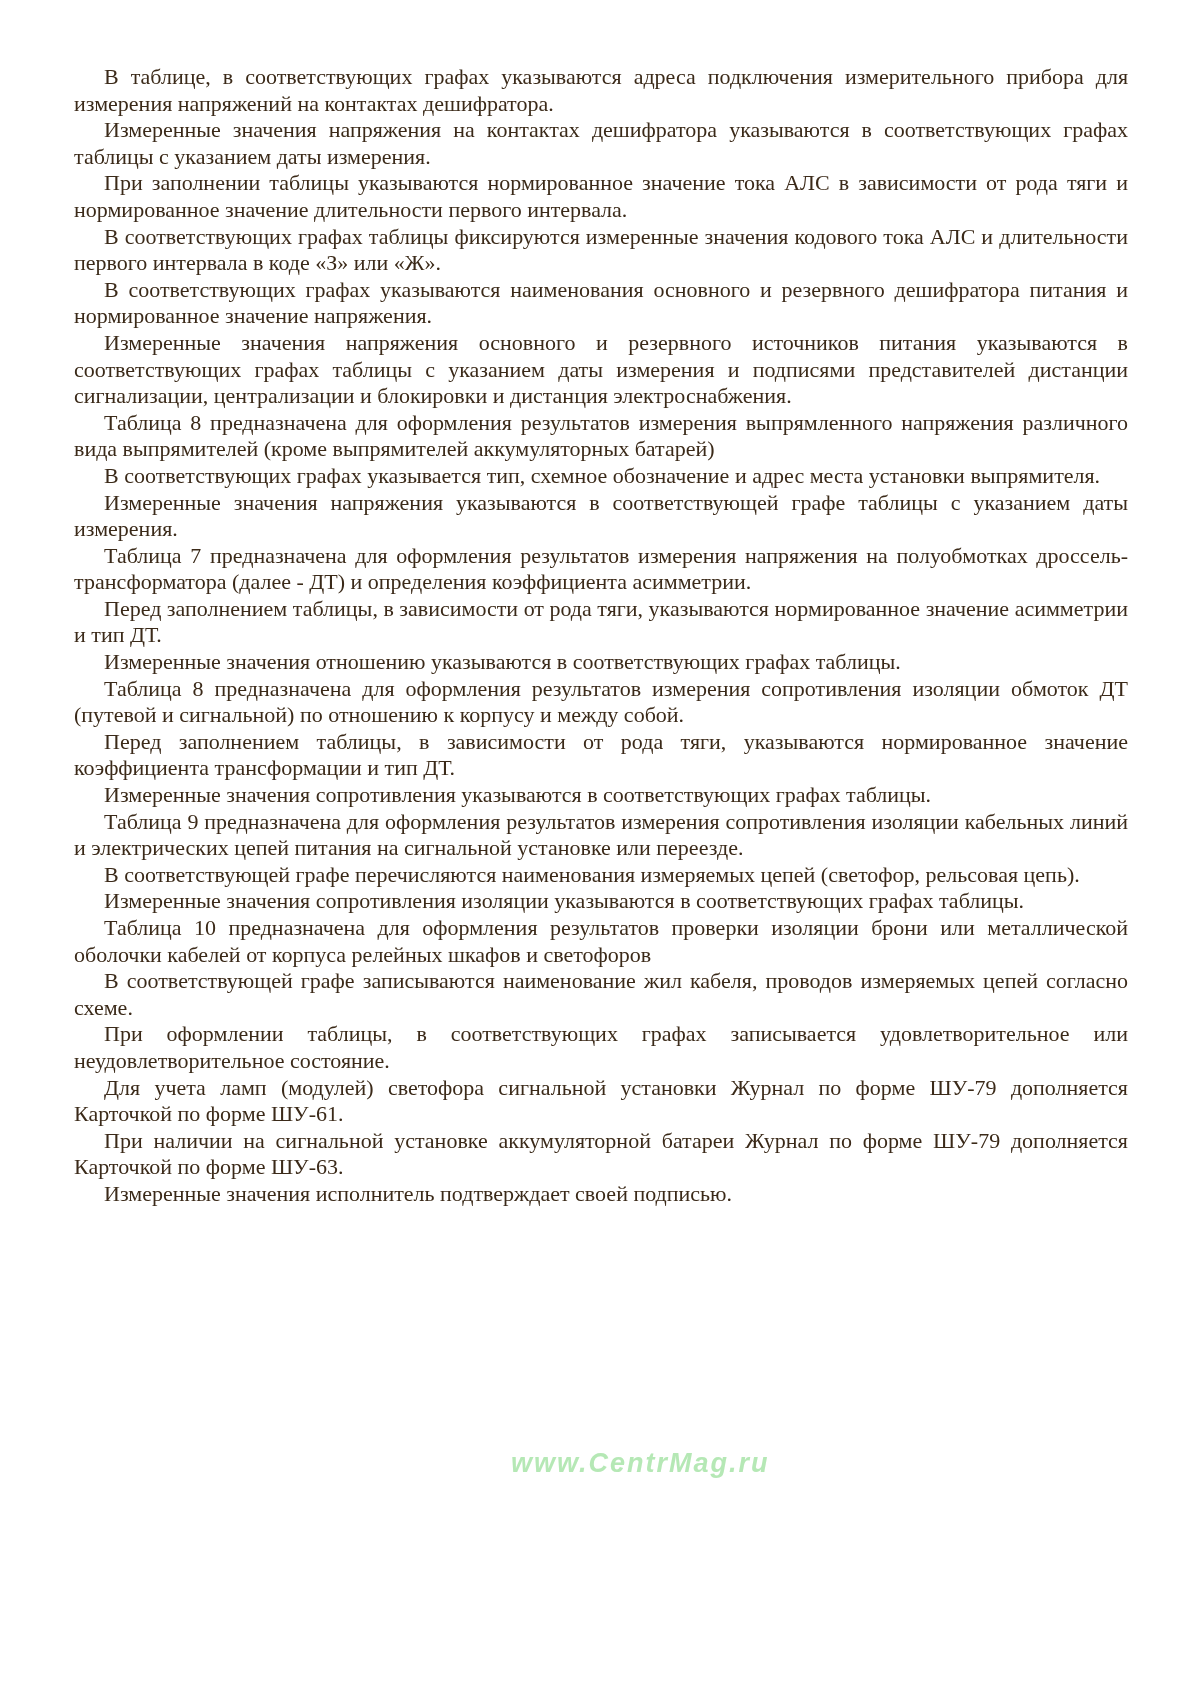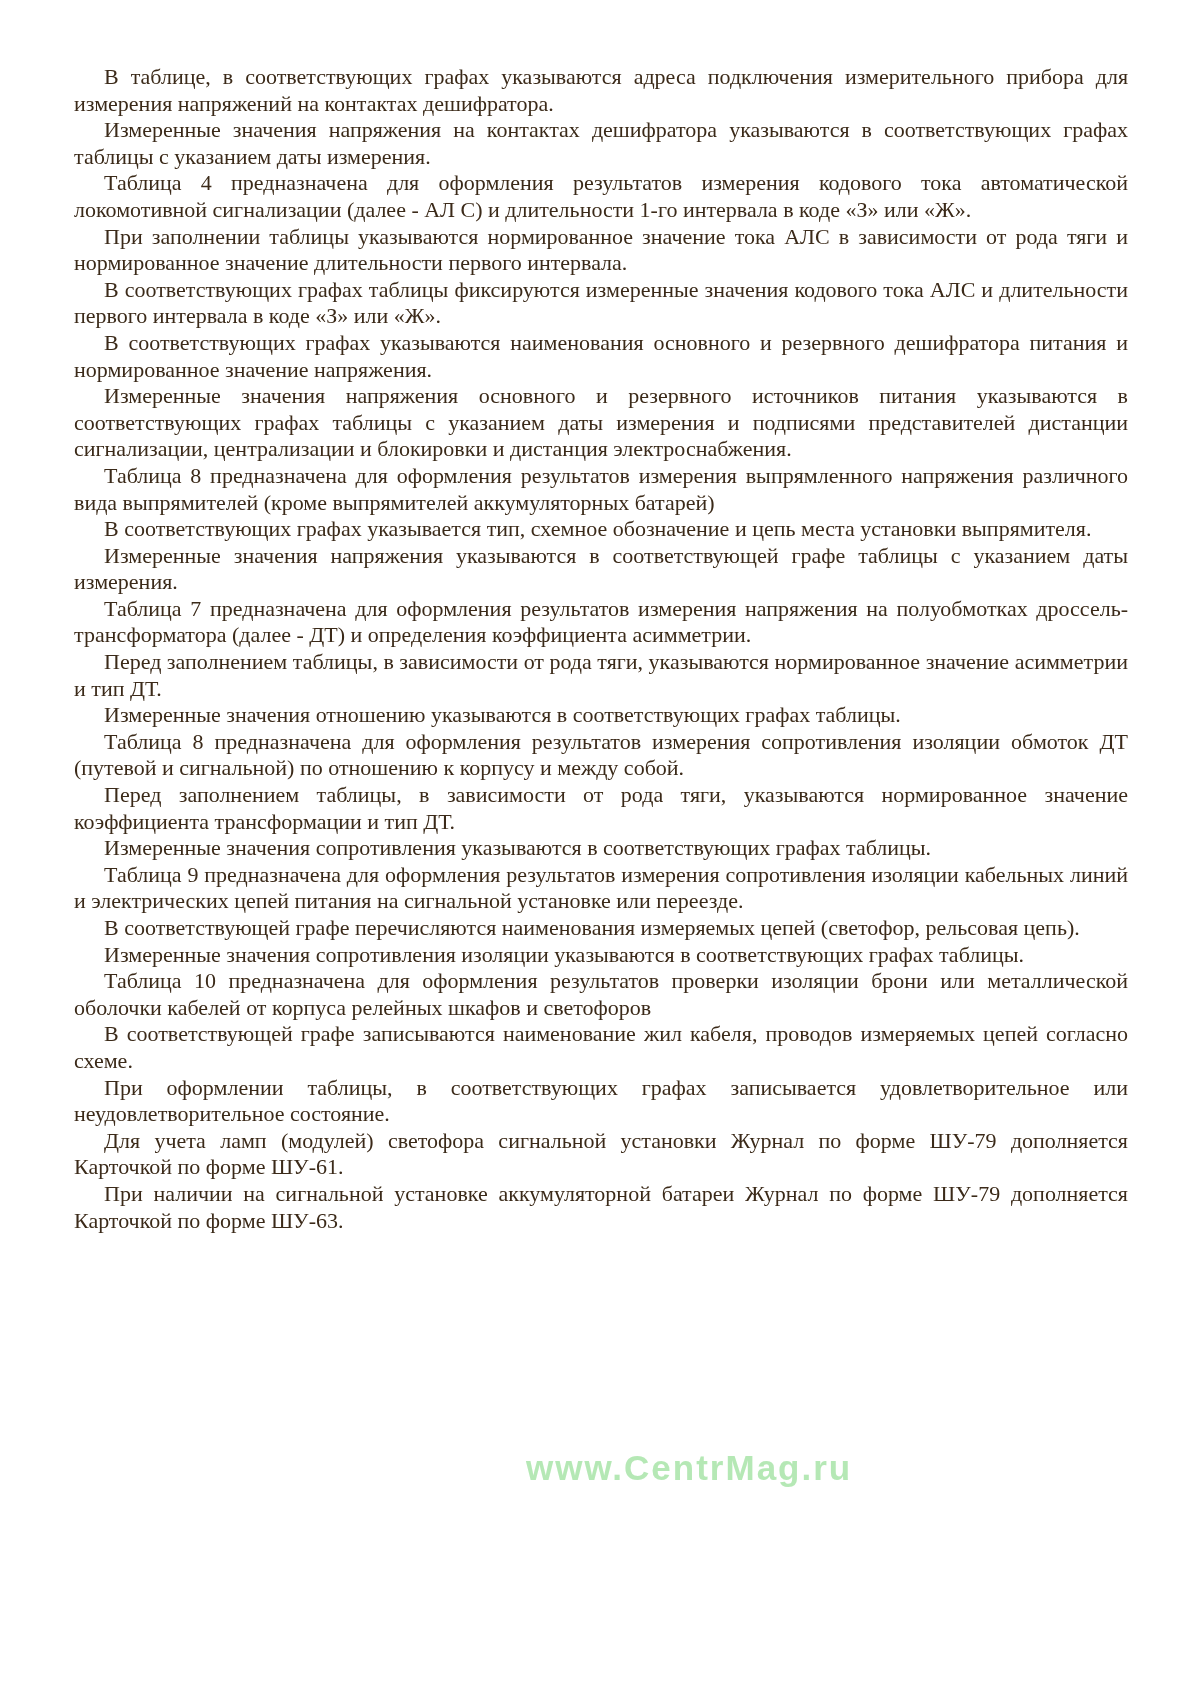--- a/index.html
+++ b/index.html
@@ -25,55 +25,56 @@
     color: #3b2a19;
     text-align: justify;
   }
   .para {
     margin: 0;
     padding: 0;
     text-indent: 30px;
   }
   .watermark {
     position: absolute;
-    left: 526px;
+    left: 511px;
     top: 1448px;
     font-family: "Liberation Sans", "DejaVu Sans", sans-serif;
     font-weight: bold;
-    font-size: 35px;
+    font-size: 27px;
     letter-spacing: 2px;
     color: #b2e7b2;
     opacity: 0.95;
     white-space: nowrap;
+    font-style: italic;
   }
 </style>
 </head>
 <body>
 
 <div class="page">
   <div class="text-block">
       <p class="para">В таблице, в соответствующих графах указываются адреса подключения измерительного прибора для измерения напряжений на контактах дешифратора.</p>
       <p class="para">Измеренные значения напряжения на контактах дешифратора указываются в соответствующих графах таблицы с указанием даты измерения.</p>
-      <p class="para">Таблица 4 предназначена для оформления результатов измерения кодового тока автоматической локомотивной сигнализации (далее - АЛ С) и длительности 1-го интервала в коде «З» или «Ж».</p>
       <p class="para">При заполнении таблицы указываются нормированное значение тока АЛС в зависимости от рода тяги и нормированное значение длительности первого интервала.</p>
       <p class="para">В соответствующих графах таблицы фиксируются измеренные значения кодового тока АЛС и длительности первого интервала в коде «З» или «Ж».</p>
       <p class="para">В соответствующих графах указываются наименования основного и резервного дешифратора питания и нормированное значение напряжения.</p>
       <p class="para">Измеренные значения напряжения основного и резервного источников питания указываются в соответствующих графах таблицы с указанием даты измерения и подписями представителей дистанции сигнализации, централизации и блокировки и дистанция электроснабжения.</p>
       <p class="para">Таблица 8 предназначена для оформления результатов измерения выпрямленного напряжения различного вида выпрямителей (кроме выпрямителей аккумуляторных батарей)</p>
-      <p class="para">В соответствующих графах указывается тип, схемное обозначение и цепь места установки выпрямителя.</p>
+      <p class="para">В соответствующих графах указывается тип, схемное обозначение и адрес места установки выпрямителя.</p>
       <p class="para">Измеренные значения напряжения указываются в соответствующей графе таблицы с указанием даты измерения.</p>
       <p class="para">Таблица 7 предназначена для оформления результатов измерения напряжения на полуобмотках дроссель- трансформатора (далее - ДТ) и определения коэффициента асимметрии.</p>
       <p class="para">Перед заполнением таблицы, в зависимости от рода тяги, указываются нормированное значение асимметрии и тип ДТ.</p>
       <p class="para">Измеренные значения отношению указываются в соответствующих графах таблицы.</p>
       <p class="para">Таблица 8 предназначена для оформления результатов измерения сопротивления изоляции обмоток ДТ (путевой и сигнальной) по отношению к корпусу и между собой.</p>
       <p class="para">Перед заполнением таблицы, в зависимости от рода тяги, указываются нормированное значение коэффициента трансформации и тип ДТ.</p>
       <p class="para">Измеренные значения сопротивления указываются в соответствующих графах таблицы.</p>
       <p class="para">Таблица 9 предназначена для оформления результатов измерения сопротивления изоляции кабельных линий и электрических цепей питания на сигнальной установке или переезде.</p>
       <p class="para">В соответствующей графе перечисляются наименования измеряемых цепей (светофор, рельсовая цепь).</p>
       <p class="para">Измеренные значения сопротивления изоляции указываются в соответствующих графах таблицы.</p>
       <p class="para">Таблица 10 предназначена для оформления результатов проверки изоляции брони или металлической оболочки кабелей от корпуса релейных шкафов и светофоров</p>
       <p class="para">В соответствующей графе записываются наименование жил кабеля, проводов измеряемых цепей согласно схеме.</p>
       <p class="para">При оформлении таблицы, в соответствующих графах записывается удовлетворительное или неудовлетворительное состояние.</p>
       <p class="para">Для учета ламп (модулей) светофора сигнальной установки Журнал по форме ШУ-79 дополняется Карточкой по форме ШУ-61.</p>
       <p class="para">При наличии на сигнальной установке аккумуляторной батареи Журнал по форме ШУ-79 дополняется Карточкой по форме ШУ-63.</p>
+      <p class="para">Измеренные значения исполнитель подтверждает своей подписью.</p>
     </div>
   <div class="watermark">www.CentrMag.ru</div>
 </div>
 
 </body></html>

